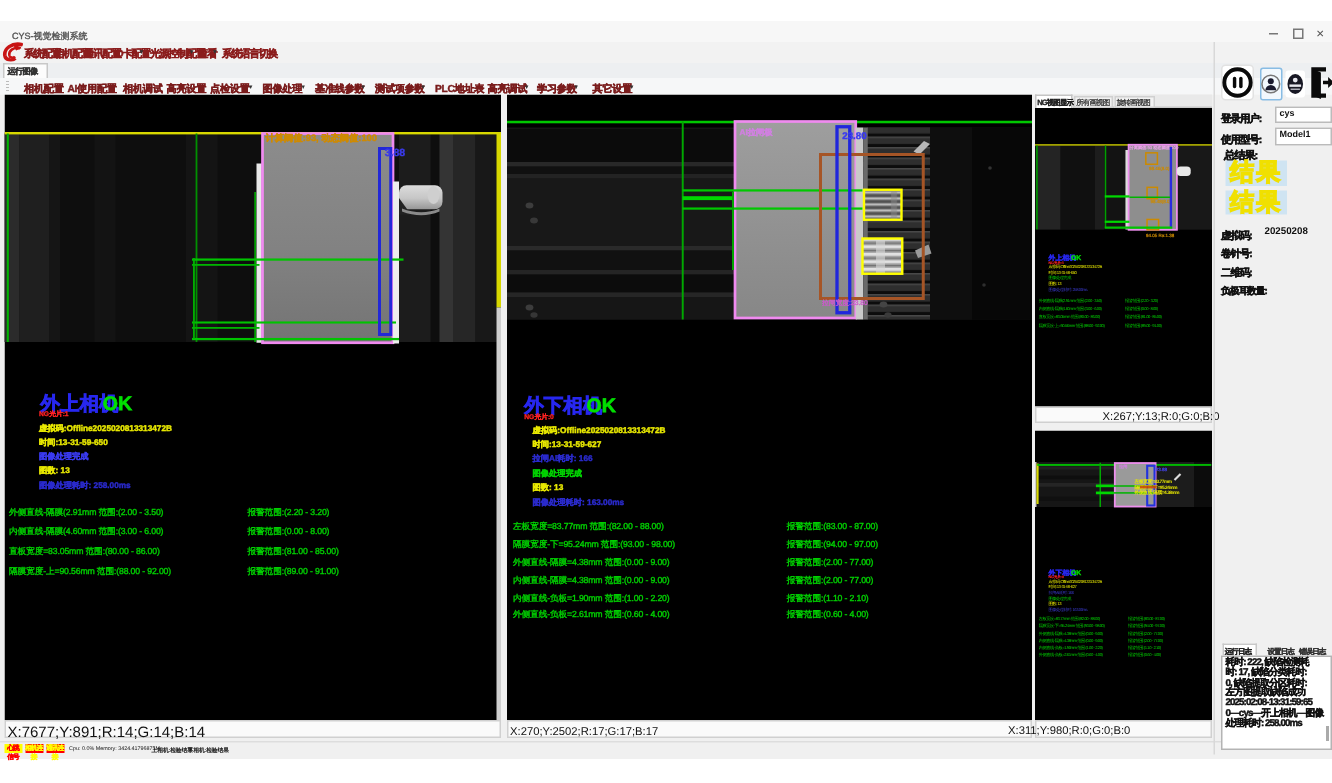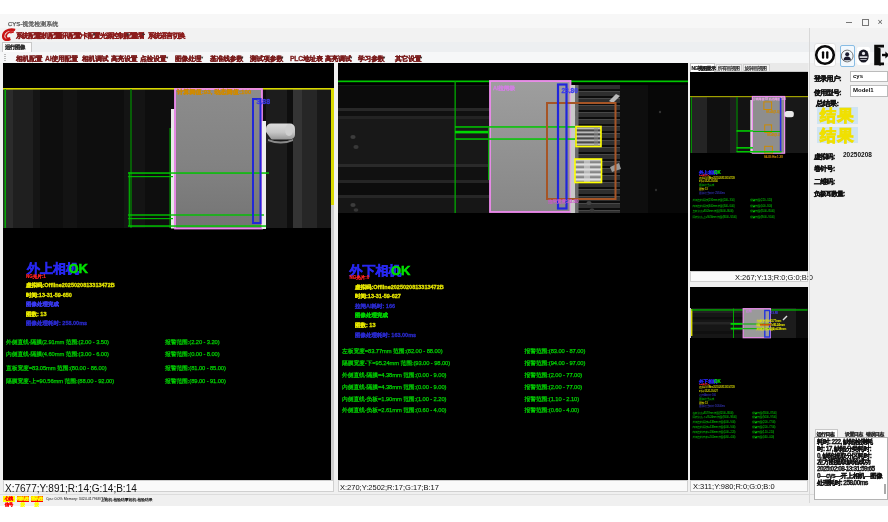--- a/index.html
+++ b/index.html
@@ -68,21 +68,21 @@
 <div class="a" style="left:690px;top:63px;width:25px;height:9px;background:#fff;border:1px solid #c4c4c4;border-bottom:none;box-sizing:border-box"></div>
 <div class="a" style="left:691.5px;top:64.5px;font-size:5px;font-weight:bold;color:#222;letter-spacing:-0.6px;-webkit-text-stroke:0.2px #222">NG视图显示</div>
 <div class="a" style="left:716px;top:64px;width:26px;height:8px;background:#f2f2f2;border:1px solid #d0d0d0;box-sizing:border-box"></div>
 <div class="a" style="left:717.5px;top:65px;font-size:5px;color:#333;letter-spacing:-0.6px;-webkit-text-stroke:0.2px #333">所有画视图</div>
 <div class="a" style="left:743px;top:64px;width:27px;height:8px;background:#f2f2f2;border:1px solid #d0d0d0;box-sizing:border-box"></div>
 <div class="a" style="left:744.5px;top:65px;font-size:5px;color:#333;letter-spacing:-0.6px;-webkit-text-stroke:0.2px #333">旋转画视图</div>
 
 <div class="a" style="left:690px;top:271px;width:118px;height:11px;background:#fafafa;border:1px solid #d0d0d0;box-sizing:border-box"></div>
 <div class="a" style="left:735px;top:272.5px;font-size:7.5px;color:#111">X:267;Y:13;R:0;G:0;B:0</div>
 <div class="a" style="left:690px;top:480px;width:118px;height:12px;background:#fafafa;border:1px solid #d0d0d0;box-sizing:border-box"></div>
-<div class="a" style="left:693px;top:482px;font-size:7.5px;color:#111">X:311;Y:980;R:0;G:0;B:0</div>
+<div class="a" style="left:672px;top:482px;font-size:7.5px;color:#111">X:311;Y:980;R:0;G:0;B:0</div>
 
 <div class="a" style="left:0;top:494px;width:888px;height:11px;background:#f0f0f0;border-top:1px solid #ddd"></div>
 <div class="a" style="left:3px;top:495.5px;width:11.5px;height:6px;background:#ffff00;color:#ff0000;font-size:4.5px;font-weight:bold;line-height:6px;text-align:center;letter-spacing:-0.6px;-webkit-text-stroke:0.2px #ff0000">心跳信号</div>
 <div class="a" style="left:16.5px;top:495.5px;width:12px;height:6px;background:#ff0000;color:#ffff00;font-size:4.5px;font-weight:bold;line-height:6px;text-align:center;letter-spacing:-0.6px;-webkit-text-stroke:0.2px #ffff00">相机连接</div>
 <div class="a" style="left:30.5px;top:495.5px;width:12px;height:6px;background:#ff0000;color:#ffff00;font-size:4.5px;font-weight:bold;line-height:6px;text-align:center;letter-spacing:-0.6px;-webkit-text-stroke:0.2px #ffff00">通讯连接</div>
 <div class="a" style="left:46px;top:496.5px;font-size:3.6px;color:#111">Cpu: 0.0% Memory: 3424.41796875M</div>
 <div class="a" style="left:101px;top:496.5px;font-size:3.8px;color:#111;-webkit-text-stroke:0.15px #111">上相机:检验结果</div>
 <div class="a" style="left:125px;top:496.5px;font-size:3.8px;color:#111;-webkit-text-stroke:0.15px #111">下相机:检验结果</div>
 
 <div class="a" style="left:809px;top:28px;width:1px;height:475px;background:#d8d8d8"></div>

